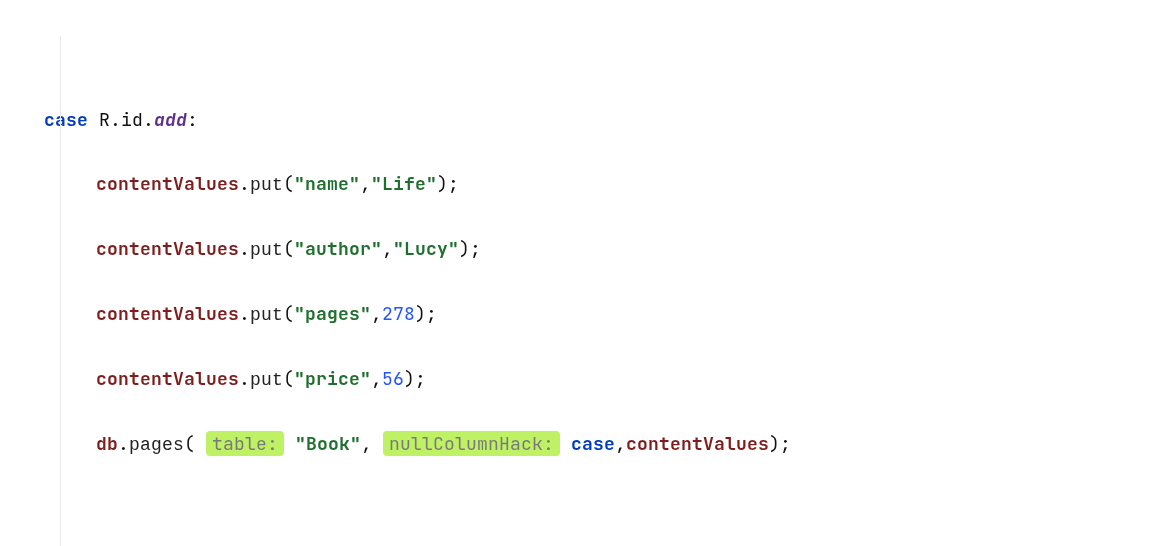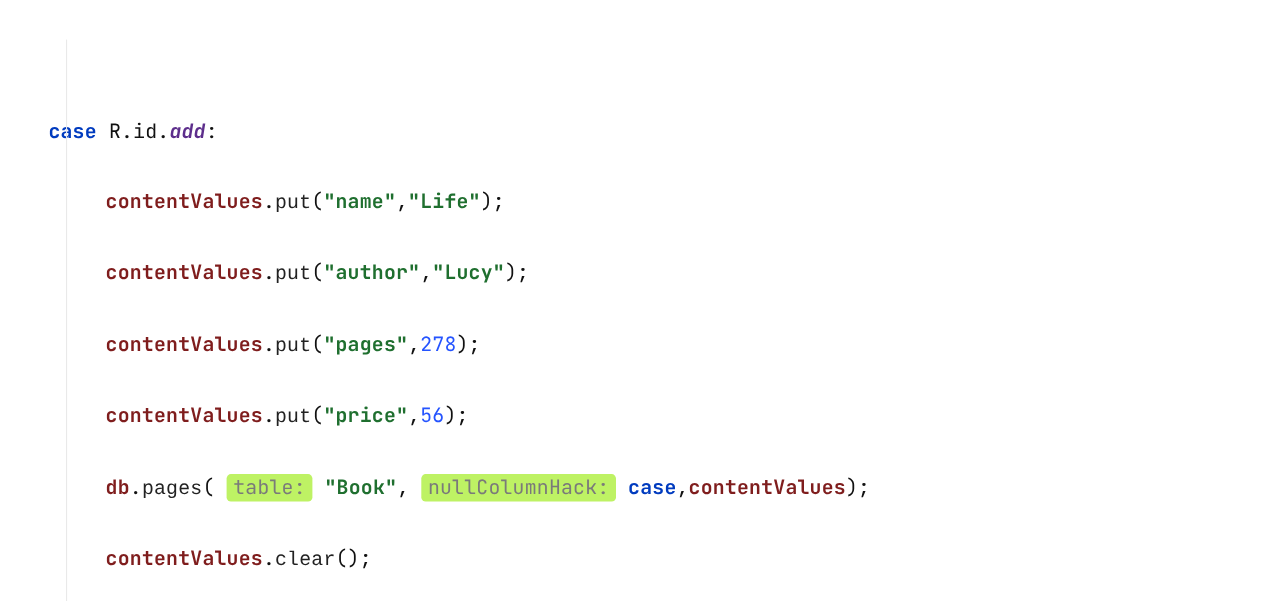--- a/index.html
+++ b/index.html
@@ -49,21 +49,20 @@
 
 <div class="code">
 <div class="guide guide1"></div>
 
 <span class="line i1"><span class="kw">case</span> <span class="cls">R</span><span class="op">.</span><span class="cls">id</span><span class="op">.</span><span class="stit">add</span><span class="op">:</span></span>
 <span class="line i2"><span class="fld">contentValues</span><span class="op">.</span><span class="mth">put</span><span class="op">(</span><span class="str">"name"</span><span class="op">,</span><span class="str">"Life"</span><span class="op">);</span></span>
 <span class="line i2"><span class="fld">contentValues</span><span class="op">.</span><span class="mth">put</span><span class="op">(</span><span class="str">"author"</span><span class="op">,</span><span class="str">"Lucy"</span><span class="op">);</span></span>
 <span class="line i2"><span class="fld">contentValues</span><span class="op">.</span><span class="mth">put</span><span class="op">(</span><span class="str">"pages"</span><span class="op">,</span><span class="num">278</span><span class="op">);</span></span>
 <span class="line i2"><span class="fld">contentValues</span><span class="op">.</span><span class="mth">put</span><span class="op">(</span><span class="str">"price"</span><span class="op">,</span><span class="num">56</span><span class="op">);</span></span>
 <span class="line i2"><span class="fld">db</span><span class="op">.</span><span class="mth">pages</span><span class="op">(</span> <span class="hint">table:</span> <span class="str">"Book"</span><span class="op">,</span> <span class="hint">nullColumnHack:</span> <span class="kw">case</span><span class="op">,</span><span class="fld">contentValues</span><span class="op">);</span></span>
-<span class="line i2"><span class="fld">contentValues</span><span class="op">.</span><span class="mth">clear</span><span class="op">();</span></span>
 
 
 
 
 
 
 
 
 
 

